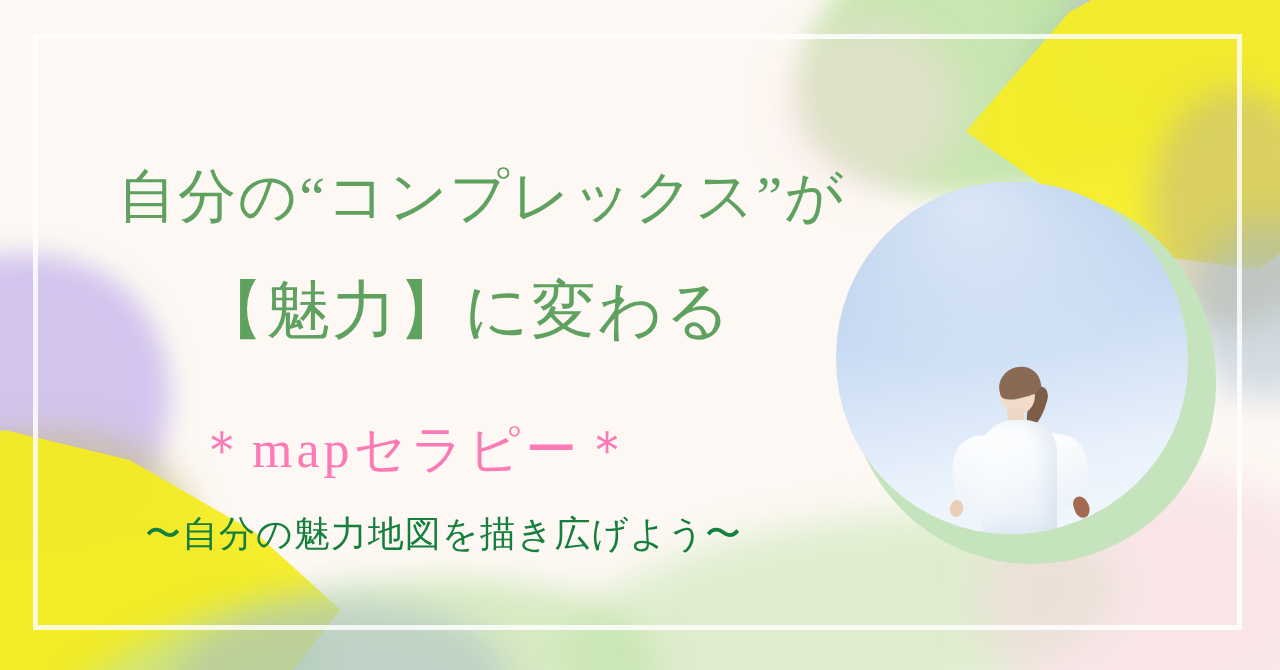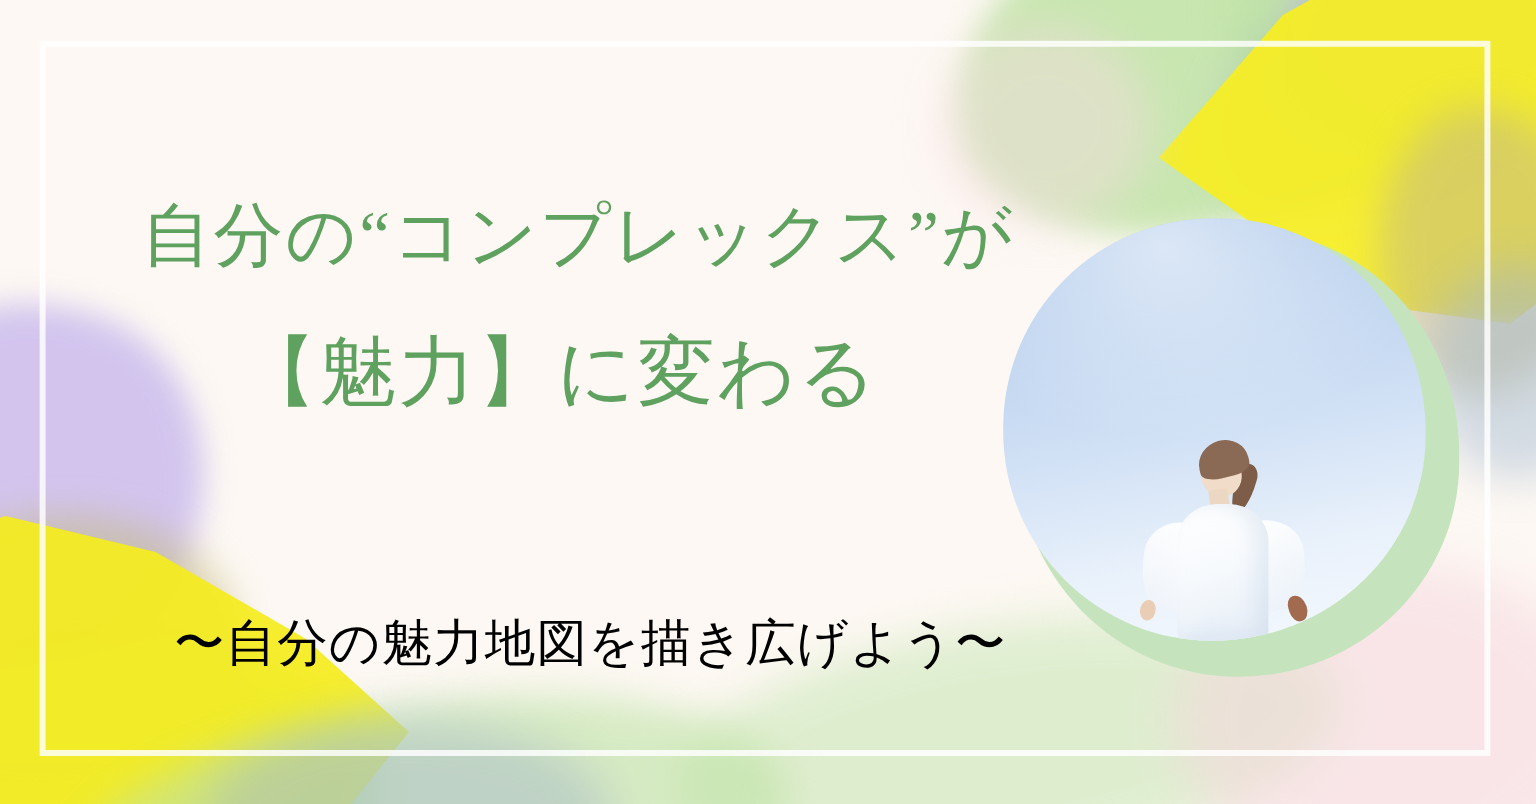--- a/index.html
+++ b/index.html
@@ -250,23 +250,23 @@
   }
   .line3{
     left:196px;top:424px;
     font-size:52px;
     letter-spacing:4px;
     color:#fc7ab5;
     font-family:"Liberation Serif","DejaVu Serif",serif;
   }
   .line4{
     left:145px;top:516px;
-    font-size:42px;
+    font-size:36px;
     letter-spacing:1px;
-    color:#000000;
+    color:#15803d;
     font-family:"Liberation Serif","DejaVu Serif",serif;
   }
 </style>
 </head>
 <body>
 
 <div id="banner">
 
   <div class="layer">
     <div class="wash wash-green-tr"></div>
@@ -303,16 +303,17 @@
       <div class="fig-hand-r"></div>
       <div class="fig-shadow"></div>
     </div>
   </div>
 
   <div class="frame"></div>
 
   <div class="text-wrap">
     <div class="line line1">自分の“コンプレックス”が</div>
     <div class="line line2">【魅力】に変わる</div>
+    <div class="line line3">＊mapセラピー＊</div>
     <div class="line line4">〜自分の魅力地図を描き広げよう〜</div>
   </div>
 
 </div>
 
 </body></html>

